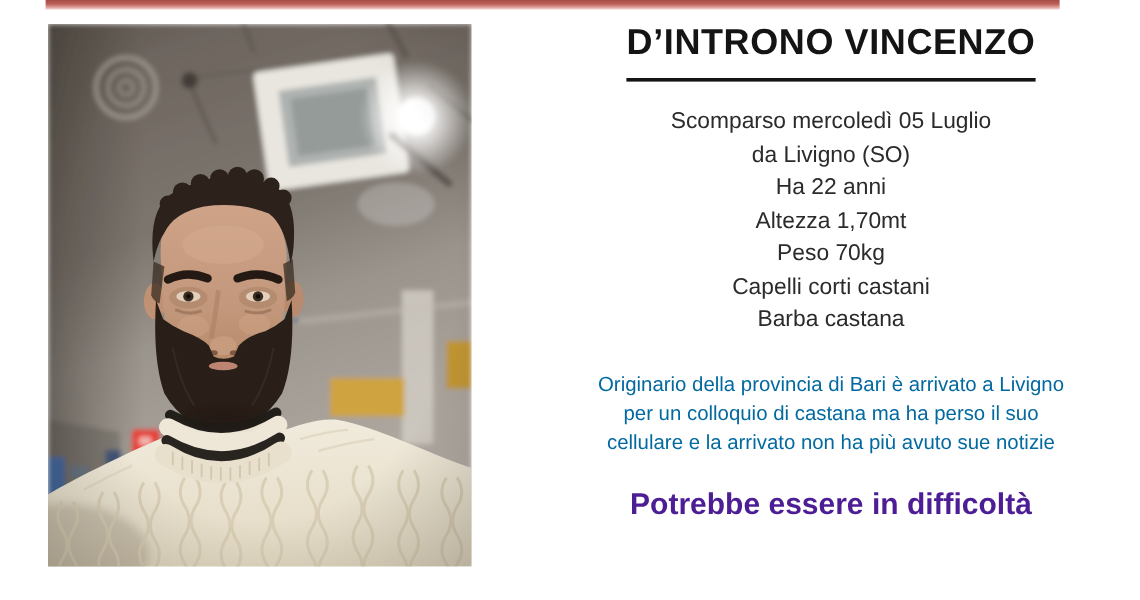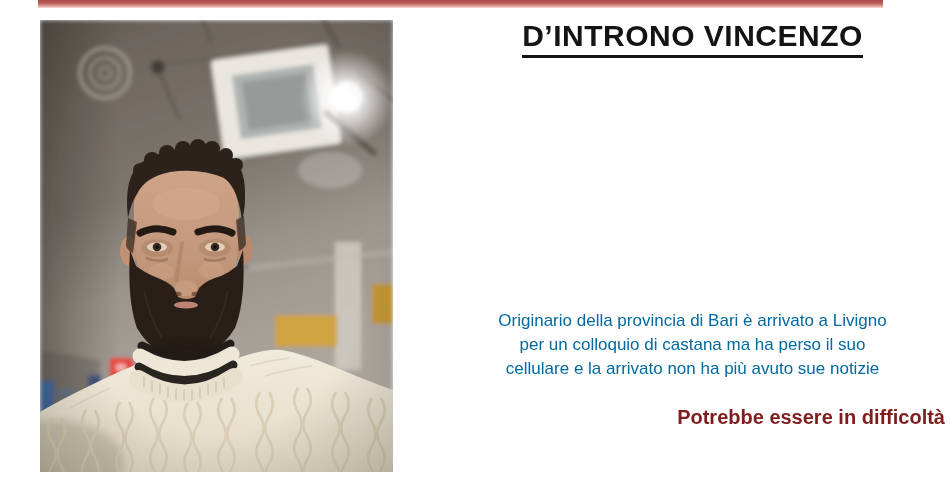--- a/index.html
+++ b/index.html
@@ -17,32 +17,32 @@
   }
   .photo-frame svg{display:block;width:100%;height:100%;}
   .text-col{
     position:absolute;left:440px;top:0;width:505px;height:500px;
     text-align:center;color:#282828;
   }
   .poster-title{
     position:absolute;top:19px;width:100%;
     font-size:30px;font-weight:bold;color:#141414;letter-spacing:.5px;
   }
-  .poster-title span{border-bottom:3px solid #141414;padding-bottom:3px;}
+  .poster-title span{border-bottom:3px solid #141414;padding-bottom:13px;}
   .details{
     position:absolute;top:88px;width:100%;
     font-size:19px;line-height:27.5px;color:#2b2b2b;
   }
   .description{
     position:absolute;top:309px;width:100%;
     font-size:17px;line-height:24px;color:#0369a1;white-space:nowrap;
   }
   .closing{
     position:absolute;top:406px;width:100%;
-    font-size:20px;font-weight:bold;color:#7f1d1d;text-align:right;
+    font-size:25px;font-weight:bold;color:#4c1d95;
   }
 </style>
 </head>
 <body>
 
 <div>
 
   <div class="top-bar"></div>
 
   <div class="photo-frame">
@@ -240,20 +240,29 @@
 
       <rect x="0" y="0" width="353" height="452" fill="url(#vignette)"></rect>
     </svg>
   </div>
 
   <div class="text-col">
     <div class="poster-title">
       <span>D’INTRONO VINCENZO</span>
     </div>
 
+    <div class="details">
+      <div>Scomparso mercoledì 05 Luglio</div>
+      <div>da Livigno (SO)</div>
+      <div>Ha 22 anni</div>
+      <div>Altezza 1,70mt</div>
+      <div>Peso 70kg</div>
+      <div>Capelli corti castani</div>
+      <div>Barba castana</div>
+    </div>
 
     <div class="description">
       <div>Originario della provincia di Bari è arrivato a Livigno</div>
       <div>per un colloquio di castana ma ha perso il suo</div>
       <div>cellulare e la arrivato non ha più avuto sue notizie</div>
     </div>
 
     <div class="closing">Potrebbe essere in difficoltà</div>
   </div>
 

